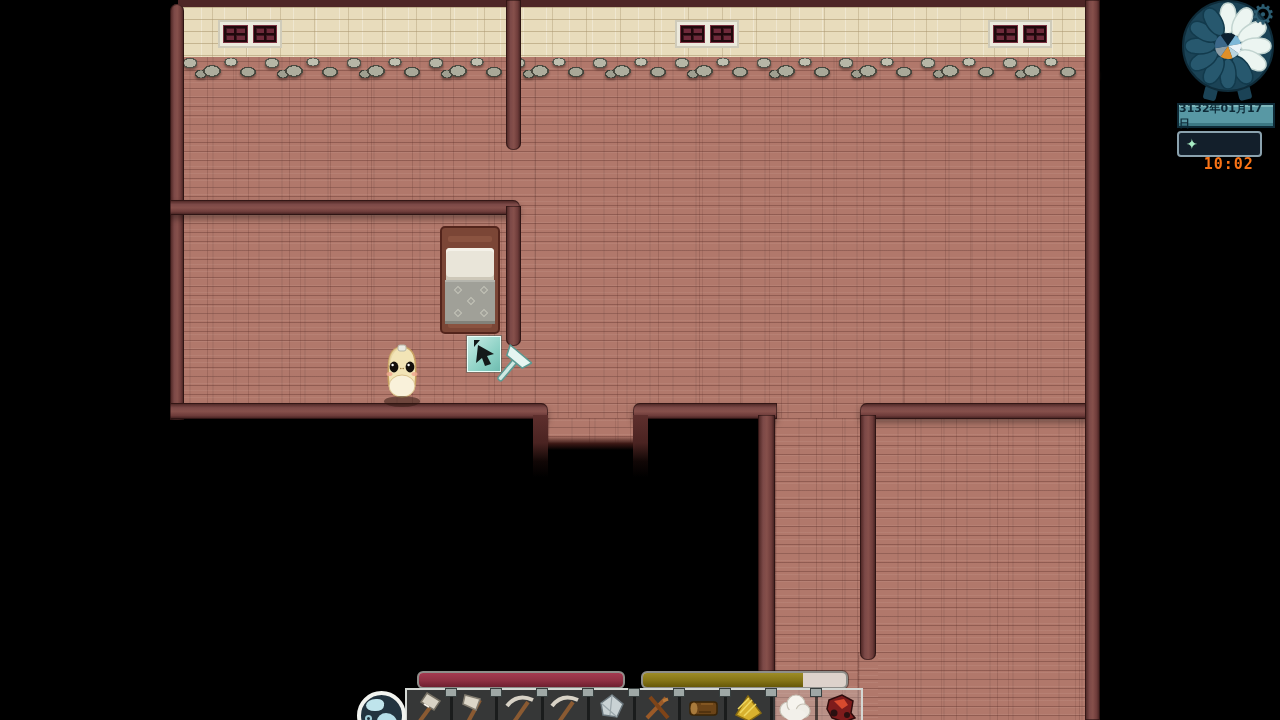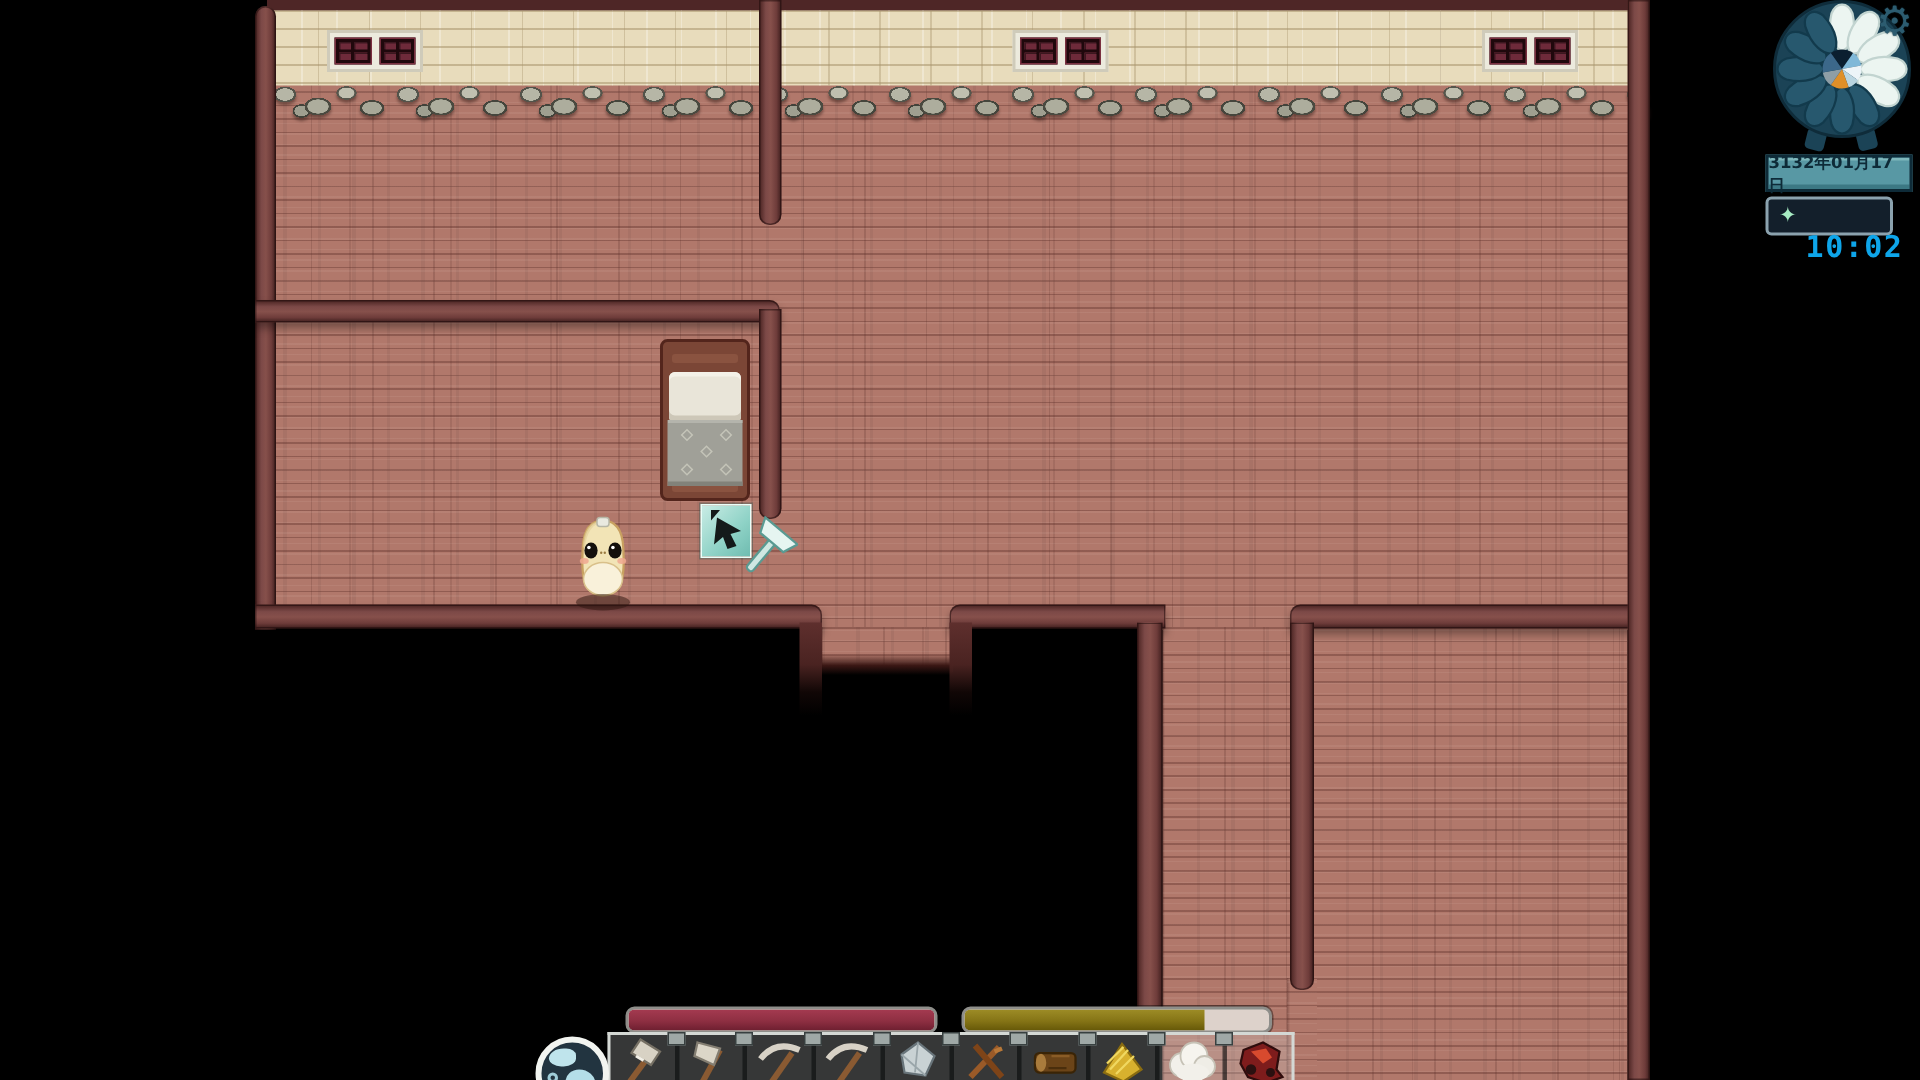--- a/index.html
+++ b/index.html
@@ -127,22 +127,22 @@
   #gear-icon{position:absolute;left:1251px;top:1px;font-size:27px;line-height:1;color:#2c5c70;
     text-shadow:0 0 1px #14323e;}
   #date-panel{position:absolute;left:1177px;top:103px;width:98px;height:25px;background:#5898a4;
     border:2px solid #0e2b38;box-shadow:inset 0 2px 0 #7fb8bc, inset 0 -3px 0 #3c7884;
     display:flex;align-items:center;justify-content:center;
     font-size:11px;font-weight:bold;color:#0e2b38;letter-spacing:0;}
   #time-panel{position:absolute;left:1177px;top:131px;width:85px;height:26px;background:#131f2b;
     border:2px solid #8ba2ae;border-radius:4px;display:flex;align-items:center;gap:6px;
     padding:0 7px;}
   #sparkle-icon{color:#a8ecc4;font-size:14px;line-height:1;}
-  #time-text{color:#0ea5e9;font-family:"DejaVu Sans Mono",monospace;font-weight:bold;
-    font-size:20px;letter-spacing:1px;margin-top:39px;}
+  #time-text{color:#f97316;font-family:"DejaVu Sans Mono",monospace;font-weight:bold;
+    font-size:15px;letter-spacing:1px;margin-top:39px;}
 </style>
 </head>
 <body>
 
 <div id="screen">
 
   <div class="floor" id="floor-main"></div>
   <div class="floor" id="floor-corridor"></div>
   <div class="floor" id="floor-right-room"></div>
   <div class="floor" id="floor-door"></div>

